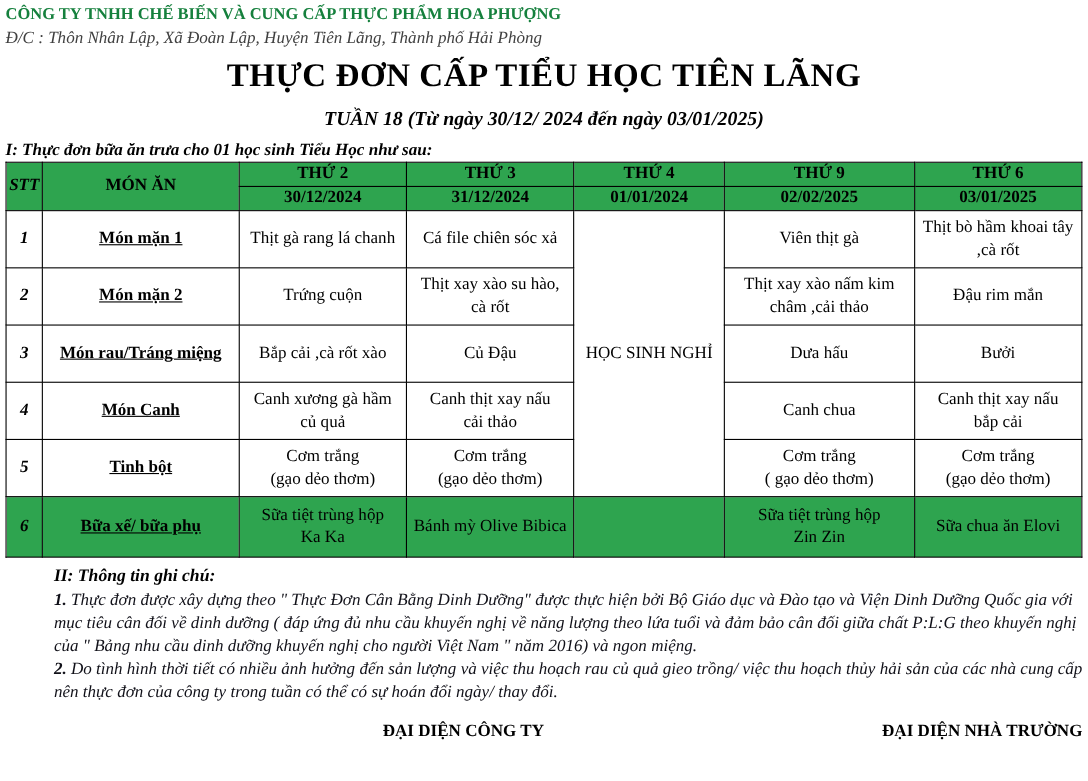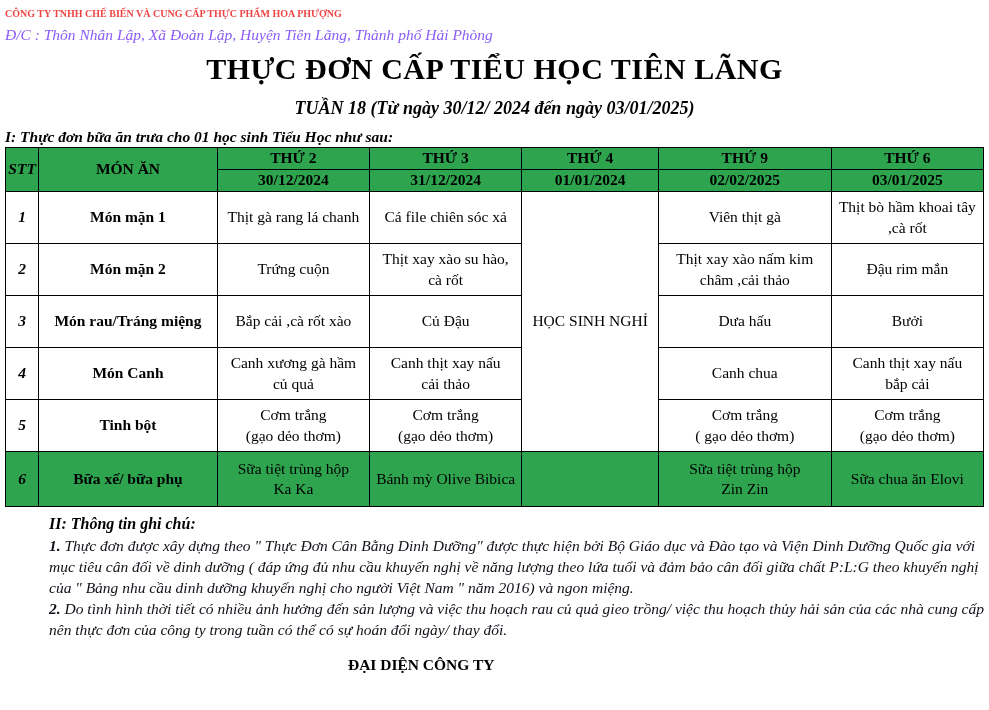--- a/index.html
+++ b/index.html
@@ -6,27 +6,27 @@
   html, body { width: 989px; height: 710px; background: #ffffff; overflow: hidden; }
   body {
     font-family: "Liberation Serif", "DejaVu Serif", serif;
     color: #000;
     padding: 3px 5px 0 5px;
   }
   
   .letterhead { line-height: 21px; }
   .company-name {
     font-weight: bold;
-    font-size: 10px;
-    color: #ef4444;
+    font-size: 15px;
+    color: #15803d;
   }
   .company-line {
     font-style: italic;
     font-size: 15.5px;
-    color: #8b5cf6;
+    color: #404040;
   }
   
   .doc-title {
     text-align: center;
     font-weight: bold;
     font-size: 30px;
     letter-spacing: 0.5px;
     margin-top: 7px;
     color: #000;
   }
@@ -64,21 +64,21 @@
   .col-stt  { width: 3.4%; }
   .col-mon  { width: 18.3%; }
   .col-thu2 { width: 15.6%; }
   .col-thu3 { width: 15.6%; }
   .col-thu4 { width: 14.0%; }
   .col-thu5 { width: 17.7%; }
   .col-thu6 { width: 15.6%; }
   tbody tr { height: 52px; }
   tbody tr.row-snack { height: 55px; }
   td.stt-cell { font-weight: bold; font-style: italic; }
-  td.dish-type-cell { font-weight: bold; }
+  td.dish-type-cell { font-weight: bold; text-decoration: underline; }
   tr.row-snack td { background: #2ea44f; }
   td.holiday-cell { font-size: 15.5px; }
   
   .notes { margin-top: 6px; margin-left: 44px; }
   .notes-heading {
     font-weight: bold;
     font-style: italic;
     font-size: 16px;
     line-height: 22px;
   }
@@ -208,13 +208,14 @@
 </table>
 
 <div class="notes">
   <div class="notes-heading">II: Thông tin ghi chú:</div>
   <div class="note-item"><span class="note-num">1.</span><span> Thực đơn được xây dựng theo " Thực Đơn Cân Bằng Dinh Dưỡng" được thực hiện bởi Bộ Giáo dục và Đào tạo và Viện Dinh Dưỡng Quốc gia với mục tiêu cân đối về dinh dưỡng ( đáp ứng đủ nhu cầu khuyến nghị về năng lượng theo lứa tuổi và đảm bảo cân đối giữa chất P:L:G theo khuyến nghị của " Bảng nhu cầu dinh dưỡng khuyến nghị cho người Việt Nam " năm 2016) và ngon miệng.</span></div>
   <div class="note-item"><span class="note-num">2.</span><span> Do tình hình thời tiết có nhiều ảnh hưởng đến sản lượng và việc thu hoạch rau củ quả gieo trồng/ việc thu hoạch thủy hải sản của các nhà cung cấp nên thực đơn của công ty trong tuần có thể có sự hoán đổi ngày/ thay đổi.</span></div>
 </div>
 
 <div class="signatures">
   <div class="sig">ĐẠI DIỆN CÔNG TY</div>
+  <div class="sig">ĐẠI DIỆN NHÀ TRƯỜNG</div>
 </div>
 
 </body></html>

